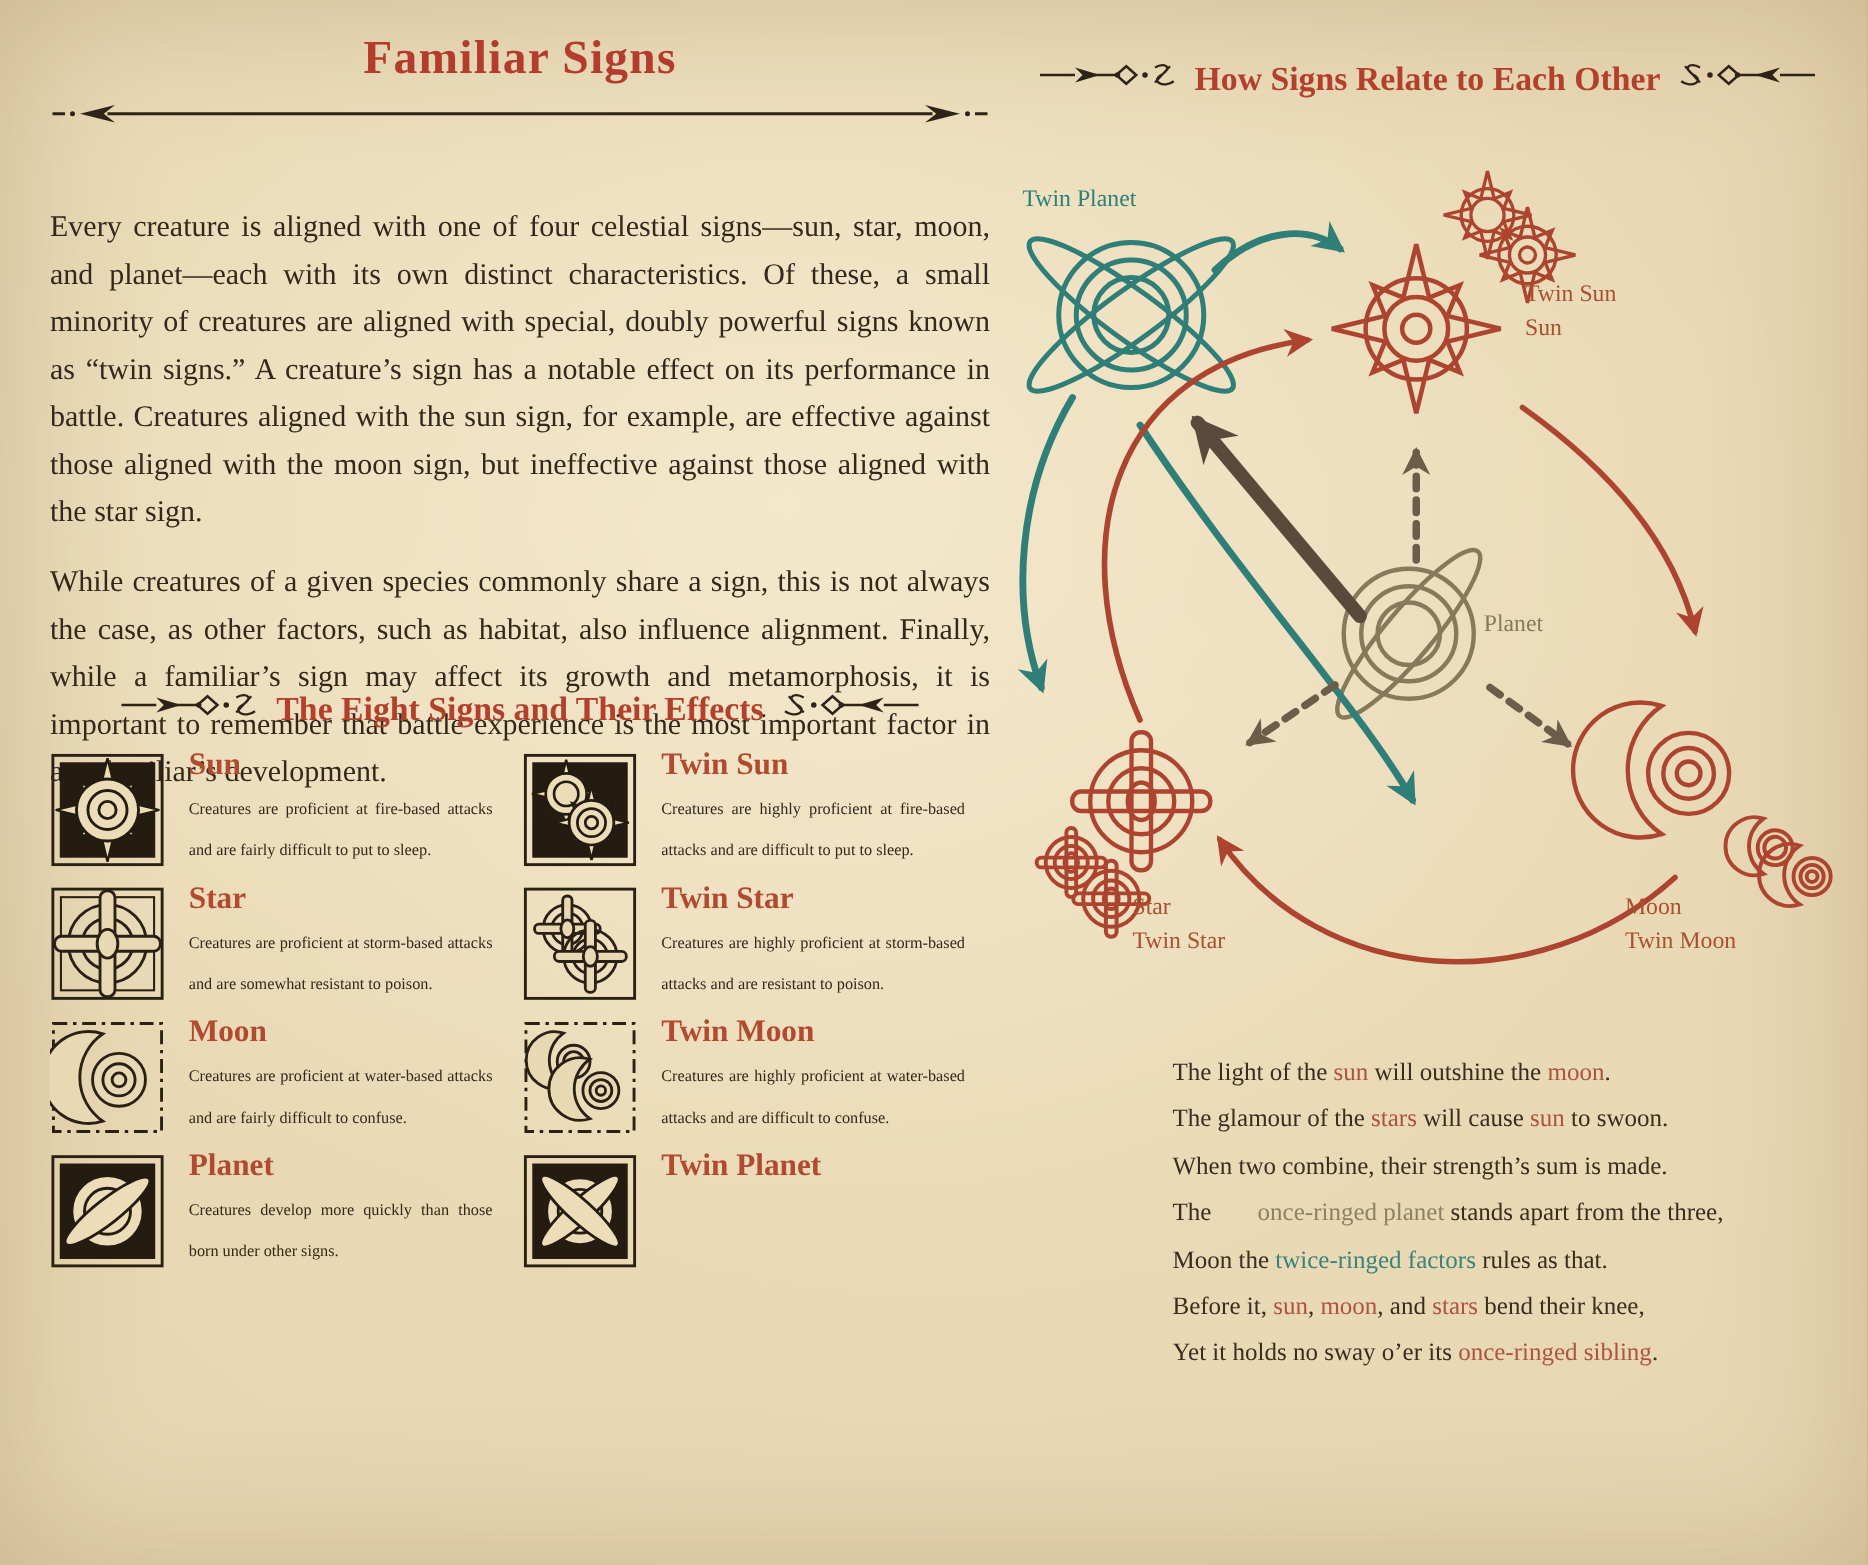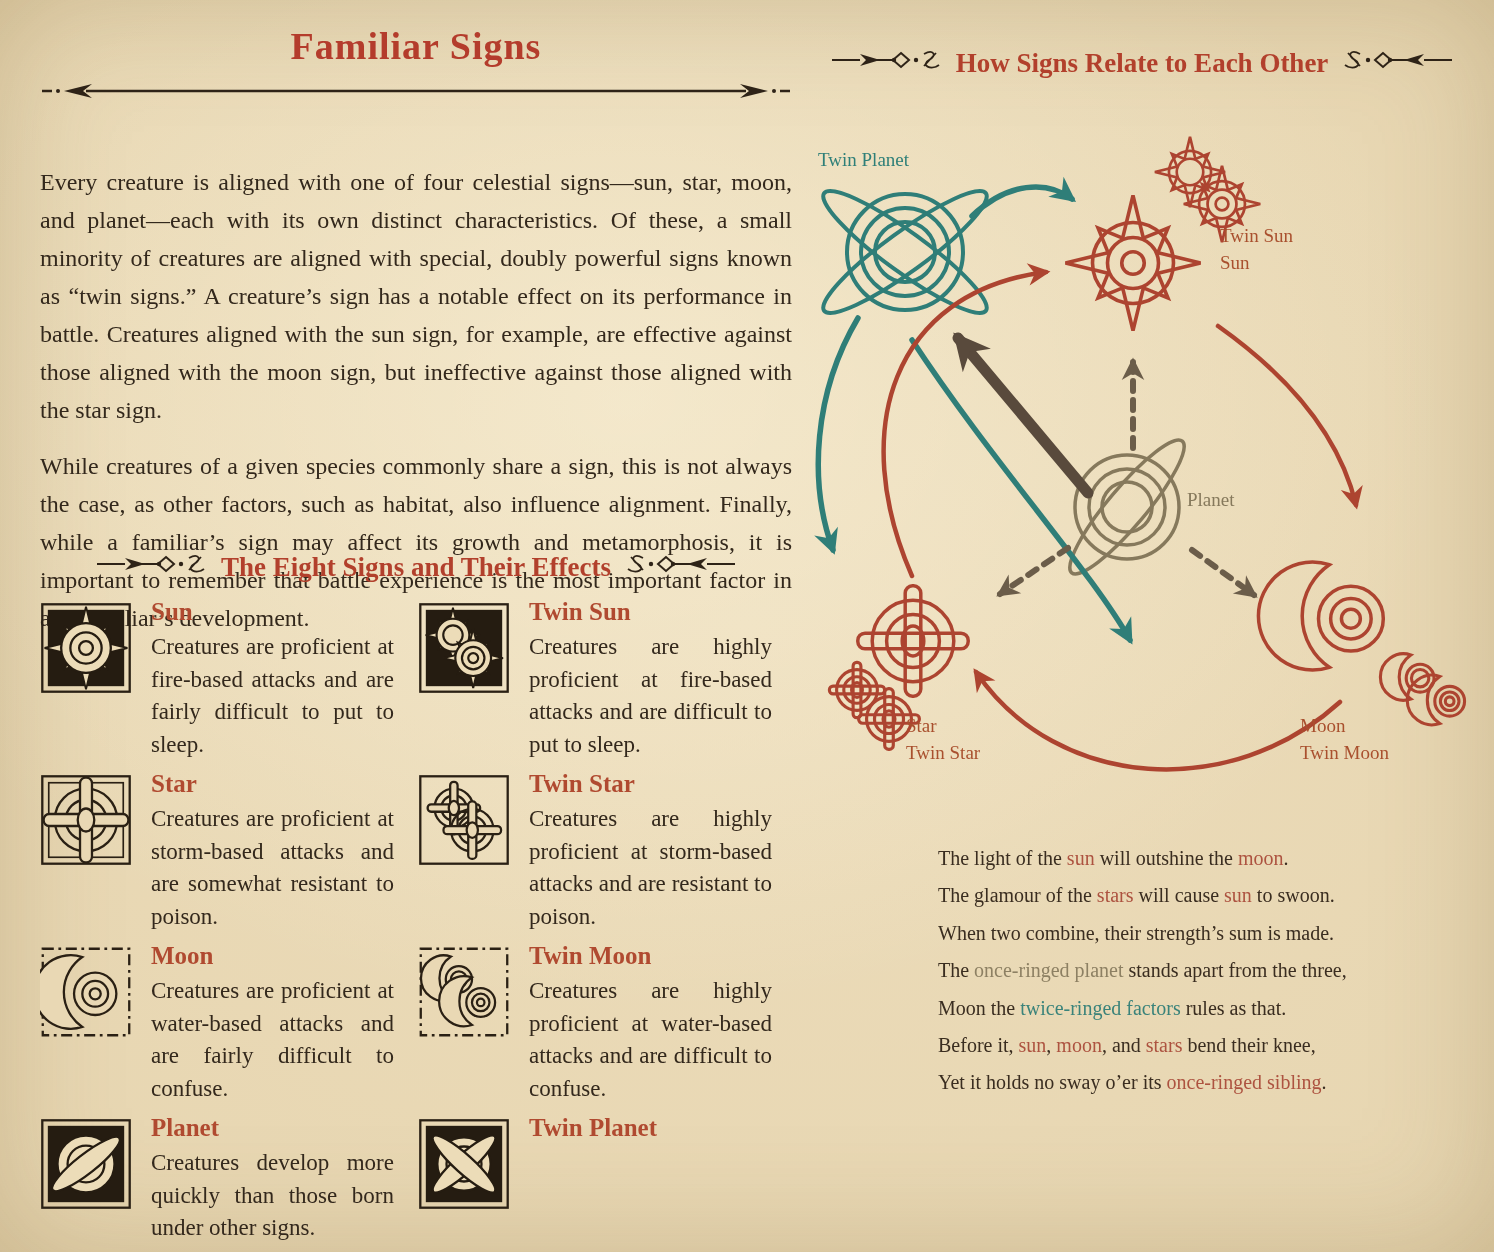--- a/index.html
+++ b/index.html
@@ -20,32 +20,32 @@
   .fancy-heading{display:flex;align-items:flex-start;justify-content:center;gap:12px;}
   .fancy-heading .ht{font-size:27px;font-weight:bold;color:#b2402c;white-space:nowrap;}
   .lh-left{left:40px;top:552px;width:752px;}
   .rh-right{left:806px;top:48px;width:672px;}
   .signs-grid{left:40px;top:602px;width:752px;display:grid;grid-template-columns:378px 374px;row-gap:13px;}
   .sign-entry{display:flex;align-items:flex-start;gap:19px;}
   .sign-icon{width:92px;height:92px;flex:0 0 92px;}
   .sign-icon svg{width:92px;height:92px;display:block;}
   .sign-text{width:243px;}
   .sign-name{font-size:25px;font-weight:bold;color:#b04a30;margin:-4px 0 5px 0;}
-  .sign-desc{font-size:23px;line-height:32.5px;text-align:justify;}
+  .sign-desc{font-size:13px;line-height:32.5px;text-align:justify;}
   
   .diagram-svg{left:800px;top:100px;width:694px;height:700px;}
   .dlabel{font-size:19px;line-height:27px;white-space:nowrap;}
   .dl-teal{color:#2e7f78;}
   .dl-red{color:#a9502e;}
   .dl-olive{color:#86795c;}
   .poem{left:938px;top:840px;width:520px;font-size:20px;}
   .poem-line{line-height:37.4px;white-space:nowrap;}
   .seg-ink{color:#3a2d20;}
   .seg-red{color:#ad5340;}
-  .seg-gray{color:#8d8063;}
+  .seg-gray{color:#8d8063;margin-left:32px;}
   .seg-teal{color:#3a837a;}
   
   .d-teal{stroke:#2f7e78;fill:none;}
   .d-red{stroke:#ad4430;fill:none;}
   .d-olive{stroke:#86795c;fill:none;}
   .a-teal{stroke:#2f7e78;fill:none;stroke-width:5.5;stroke-linecap:round;marker-end:url(#ah-teal);}
   .a-red{stroke:#ad4430;fill:none;stroke-width:4.5;stroke-linecap:round;marker-end:url(#ah-red);}
   .a-brown{stroke:#594a3c;fill:none;stroke-width:11;stroke-linecap:round;marker-end:url(#ah-brown);}
   .a-dash{stroke:#6b5d4a;fill:none;stroke-width:6;stroke-linecap:round;stroke-dasharray:10 9;marker-end:url(#ah-gray);}
   .orn{display:block;}

